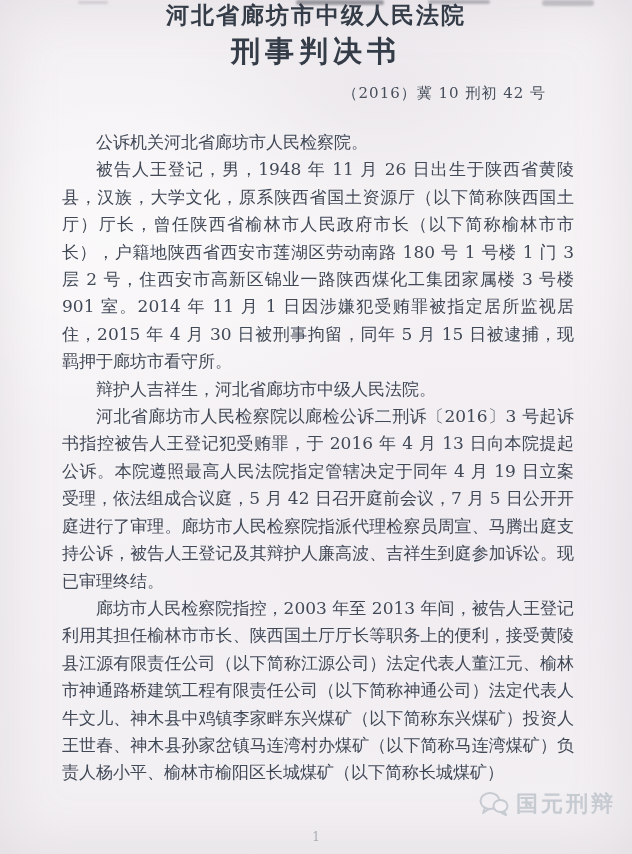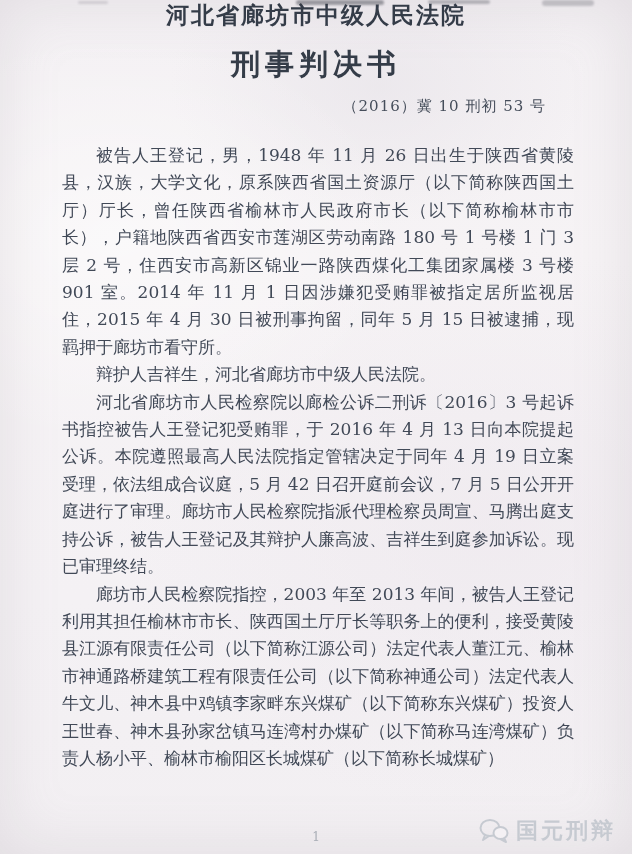--- a/index.html
+++ b/index.html
@@ -18,37 +18,37 @@
     box-shadow:inset 0 0 60px rgba(150,140,150,.18);
     color:#424a57;
   }
   .header{}
   .court-name{
     text-align:center;font-size:23px;font-weight:bold;
     letter-spacing:2px;color:#343c48;
   }
   .doc-type{
     text-align:center;font-size:29px;font-weight:bold;
-    letter-spacing:5px;color:#343c48;margin-top:14px;
+    letter-spacing:5px;color:#343c48;margin-top:1px;
   }
   .case-number{
     text-align:right;padding-right:86px;font-size:15px;
     color:#454d5a;margin-top:12px;letter-spacing:1px;
   }
   .doc-body{
     margin:26px 58px 0 62px;
     font-size:17px;line-height:27.4px;
     text-align:justify;color:#414957;
   }
   .doc-body p{margin:0;text-indent:2em;}
   
   .wm-center{position:absolute;pointer-events:none;}
   
   .wm-corner{
-    position:absolute;right:16px;top:816px;
+    position:absolute;right:16px;top:789px;
     display:flex;align-items:center;gap:7px;pointer-events:none;
   }
   .wm-corner .label{
     font-size:22px;letter-spacing:3px;color:#c6cad1;font-weight:bold;
   }
   .page-number{
     position:absolute;left:0;right:0;top:830px;text-align:center;
     font-size:12px;color:#a9aeb6;
   }
   
@@ -64,24 +64,25 @@
 <div class="page">
 
   <div class="smudge s1"></div>
   <div class="smudge s2"></div>
   <div class="smudge s3"></div>
   <div class="smudge s4"></div>
 
   <div class="header">
     <div class="court-name">河北省廊坊市中级人民法院</div>
     <div class="doc-type">刑事判决书</div>
-    <div class="case-number">（2016）冀 10 刑初 53 号</div>
+    <div class="case-number">（2016）冀 10 刑初 42 号</div>
   </div>
 
   <div class="doc-body">
+    <p>公诉机关河北省廊坊市人民检察院。</p>
     <p>被告人王登记，男，1948 年 11 月 26 日出生于陕西省黄陵县，汉族，大学文化，原系陕西省国土资源厅（以下简称陕西国土厅）厅长，曾任陕西省榆林市人民政府市长（以下简称榆林市市长），户籍地陕西省西安市莲湖区劳动南路 180 号 1 号楼 1 门 3 层 2 号，住西安市高新区锦业一路陕西煤化工集团家属楼 3 号楼 901 室。2014 年 11 月 1 日因涉嫌犯受贿罪被指定居所监视居住，2015 年 4 月 30 日被刑事拘留，同年 5 月 15 日被逮捕，现羁押于廊坊市看守所。</p>
     <p>辩护人吉祥生，河北省廊坊市中级人民法院。</p>
     <p>河北省廊坊市人民检察院以廊检公诉二刑诉〔2016〕3 号起诉书指控被告人王登记犯受贿罪，于 2016 年 4 月 13 日向本院提起公诉。本院遵照最高人民法院指定管辖决定于同年 4 月 19 日立案受理，依法组成合议庭，5 月 42 日召开庭前会议，7 月 5 日公开开庭进行了审理。廊坊市人民检察院指派代理检察员周宣、马腾出庭支持公诉，被告人王登记及其辩护人廉高波、吉祥生到庭参加诉讼。现已审理终结。</p>
     <p>廊坊市人民检察院指控，2003 年至 2013 年间，被告人王登记利用其担任榆林市市长、陕西国土厅厅长等职务上的便利，接受黄陵县江源有限责任公司（以下简称江源公司）法定代表人董江元、榆林市神通路桥建筑工程有限责任公司（以下简称神通公司）法定代表人牛文儿、神木县中鸡镇李家畔东兴煤矿（以下简称东兴煤矿）投资人王世春、神木县孙家岔镇马连湾村办煤矿（以下简称马连湾煤矿）负责人杨小平、榆林市榆阳区长城煤矿（以下简称长城煤矿）</p>
   </div>
 
   <div class="wm-center">
     
     
     

